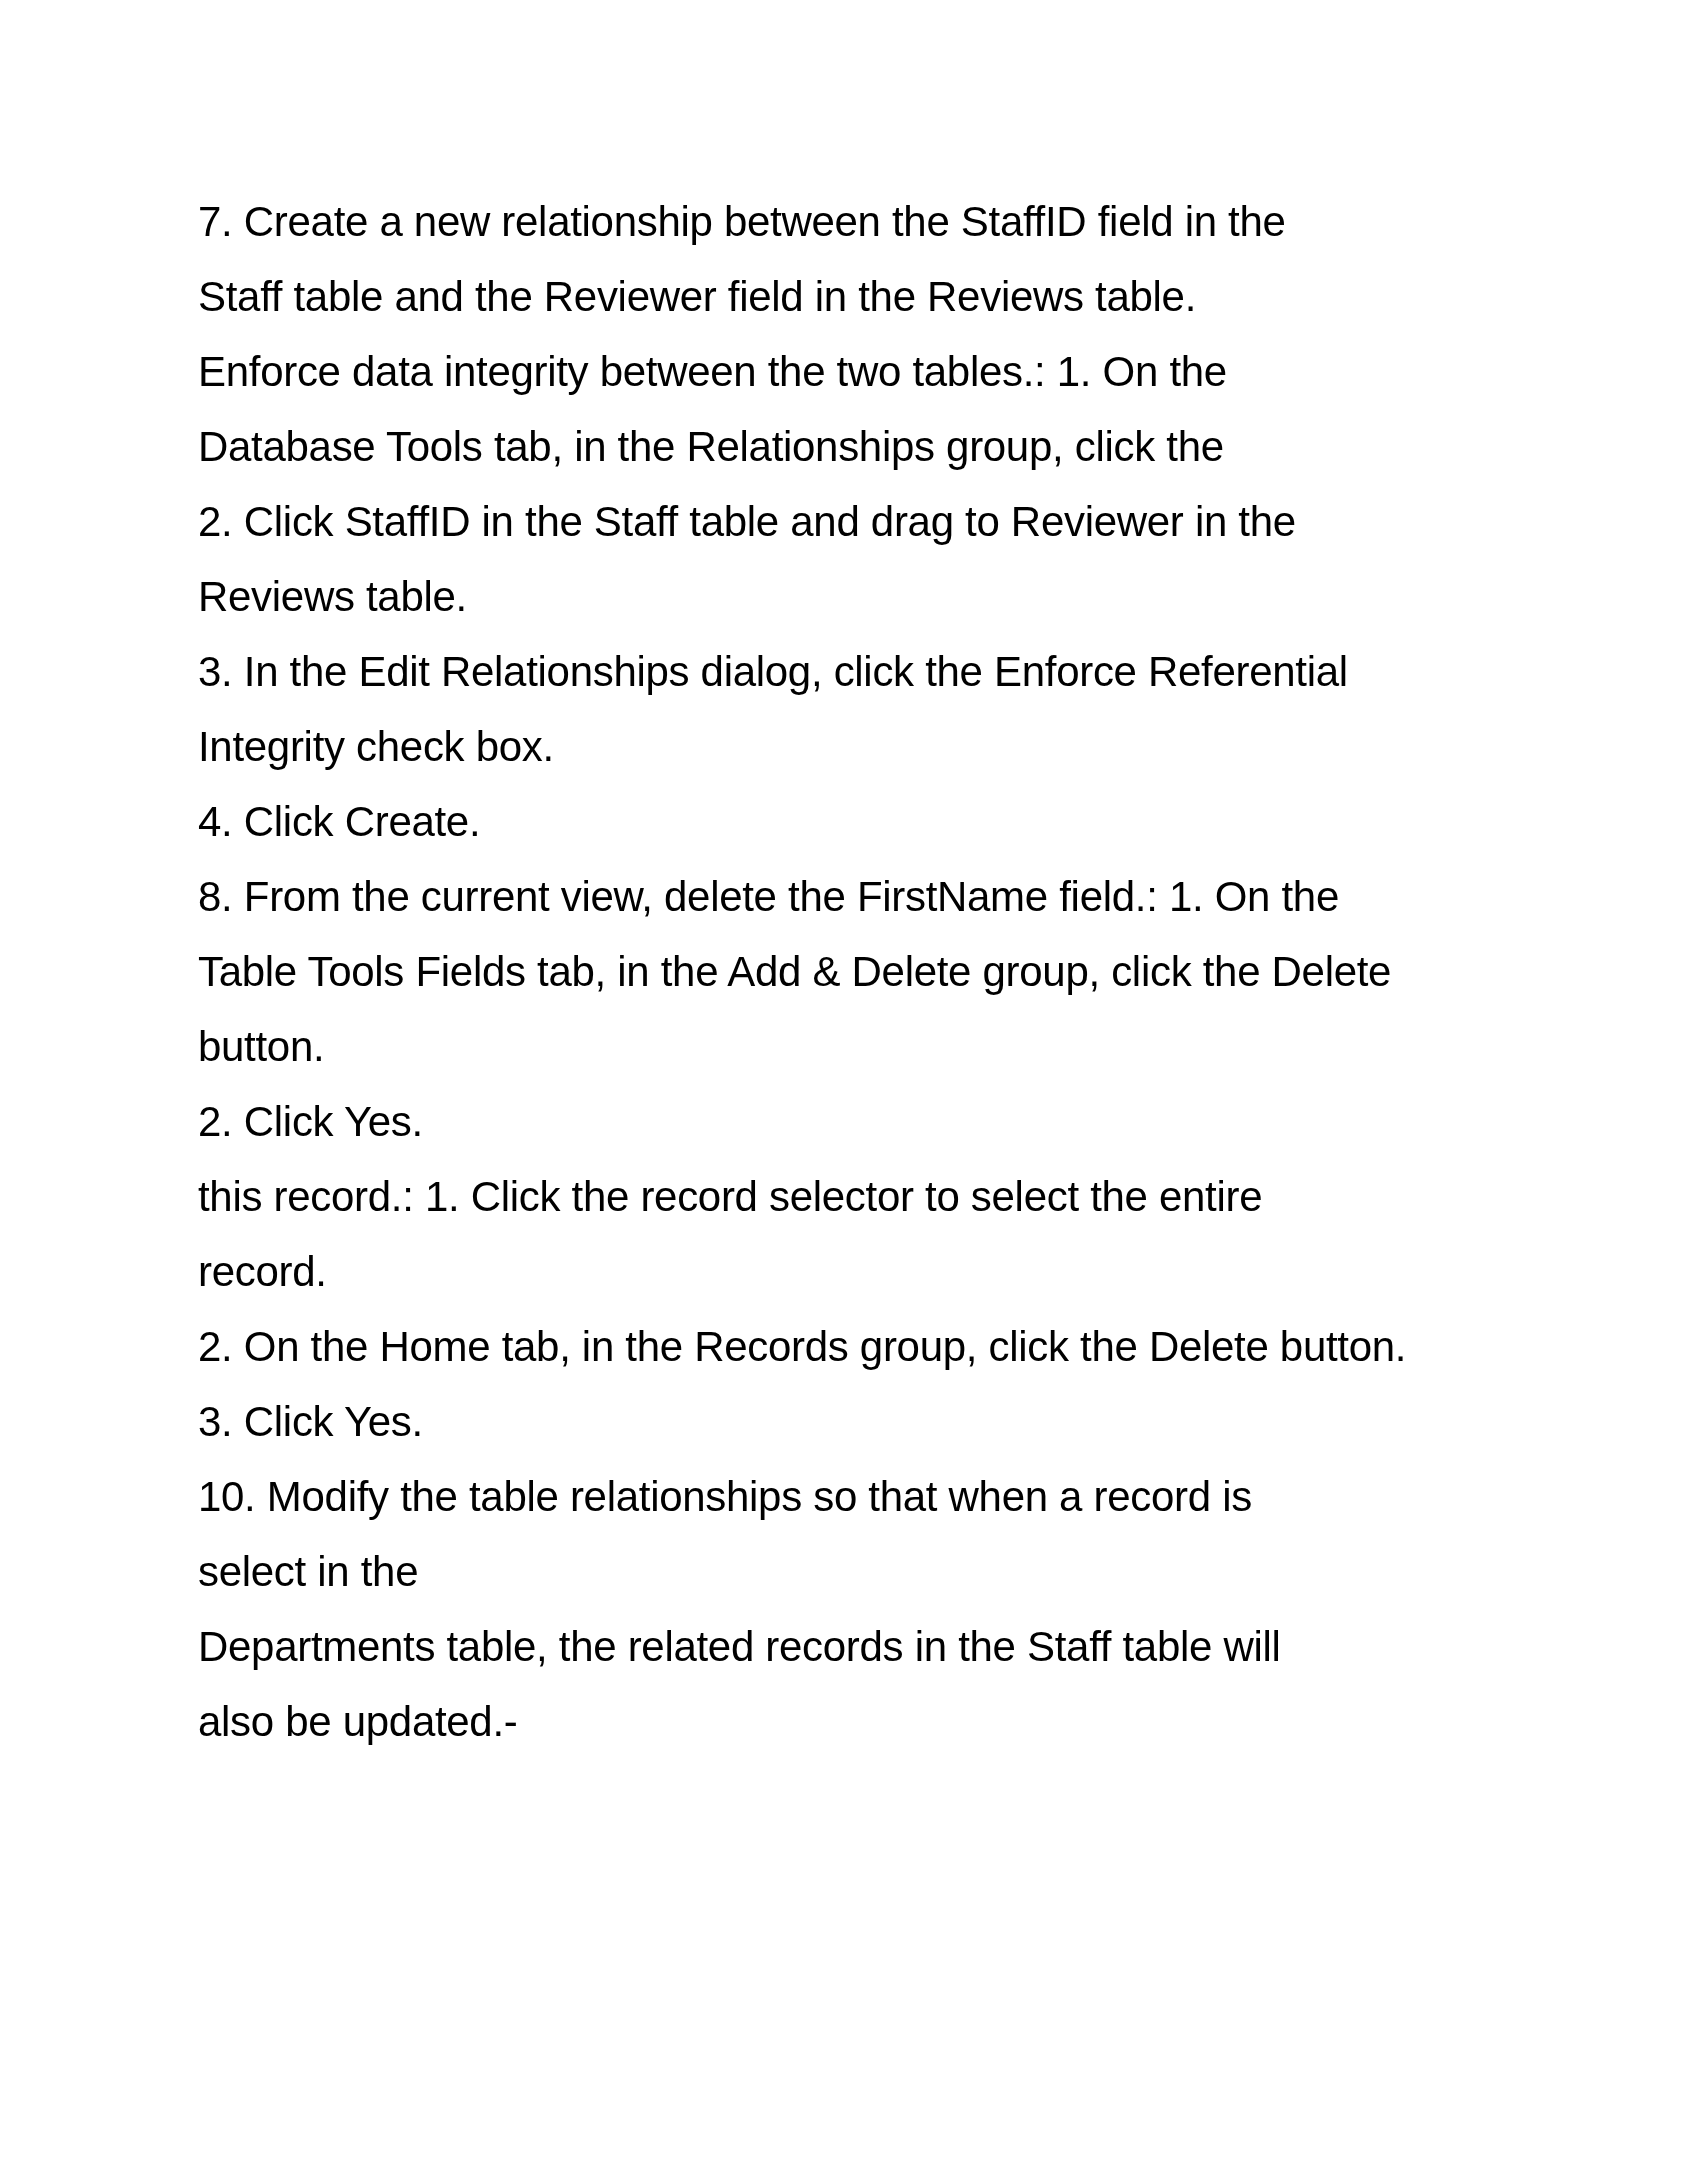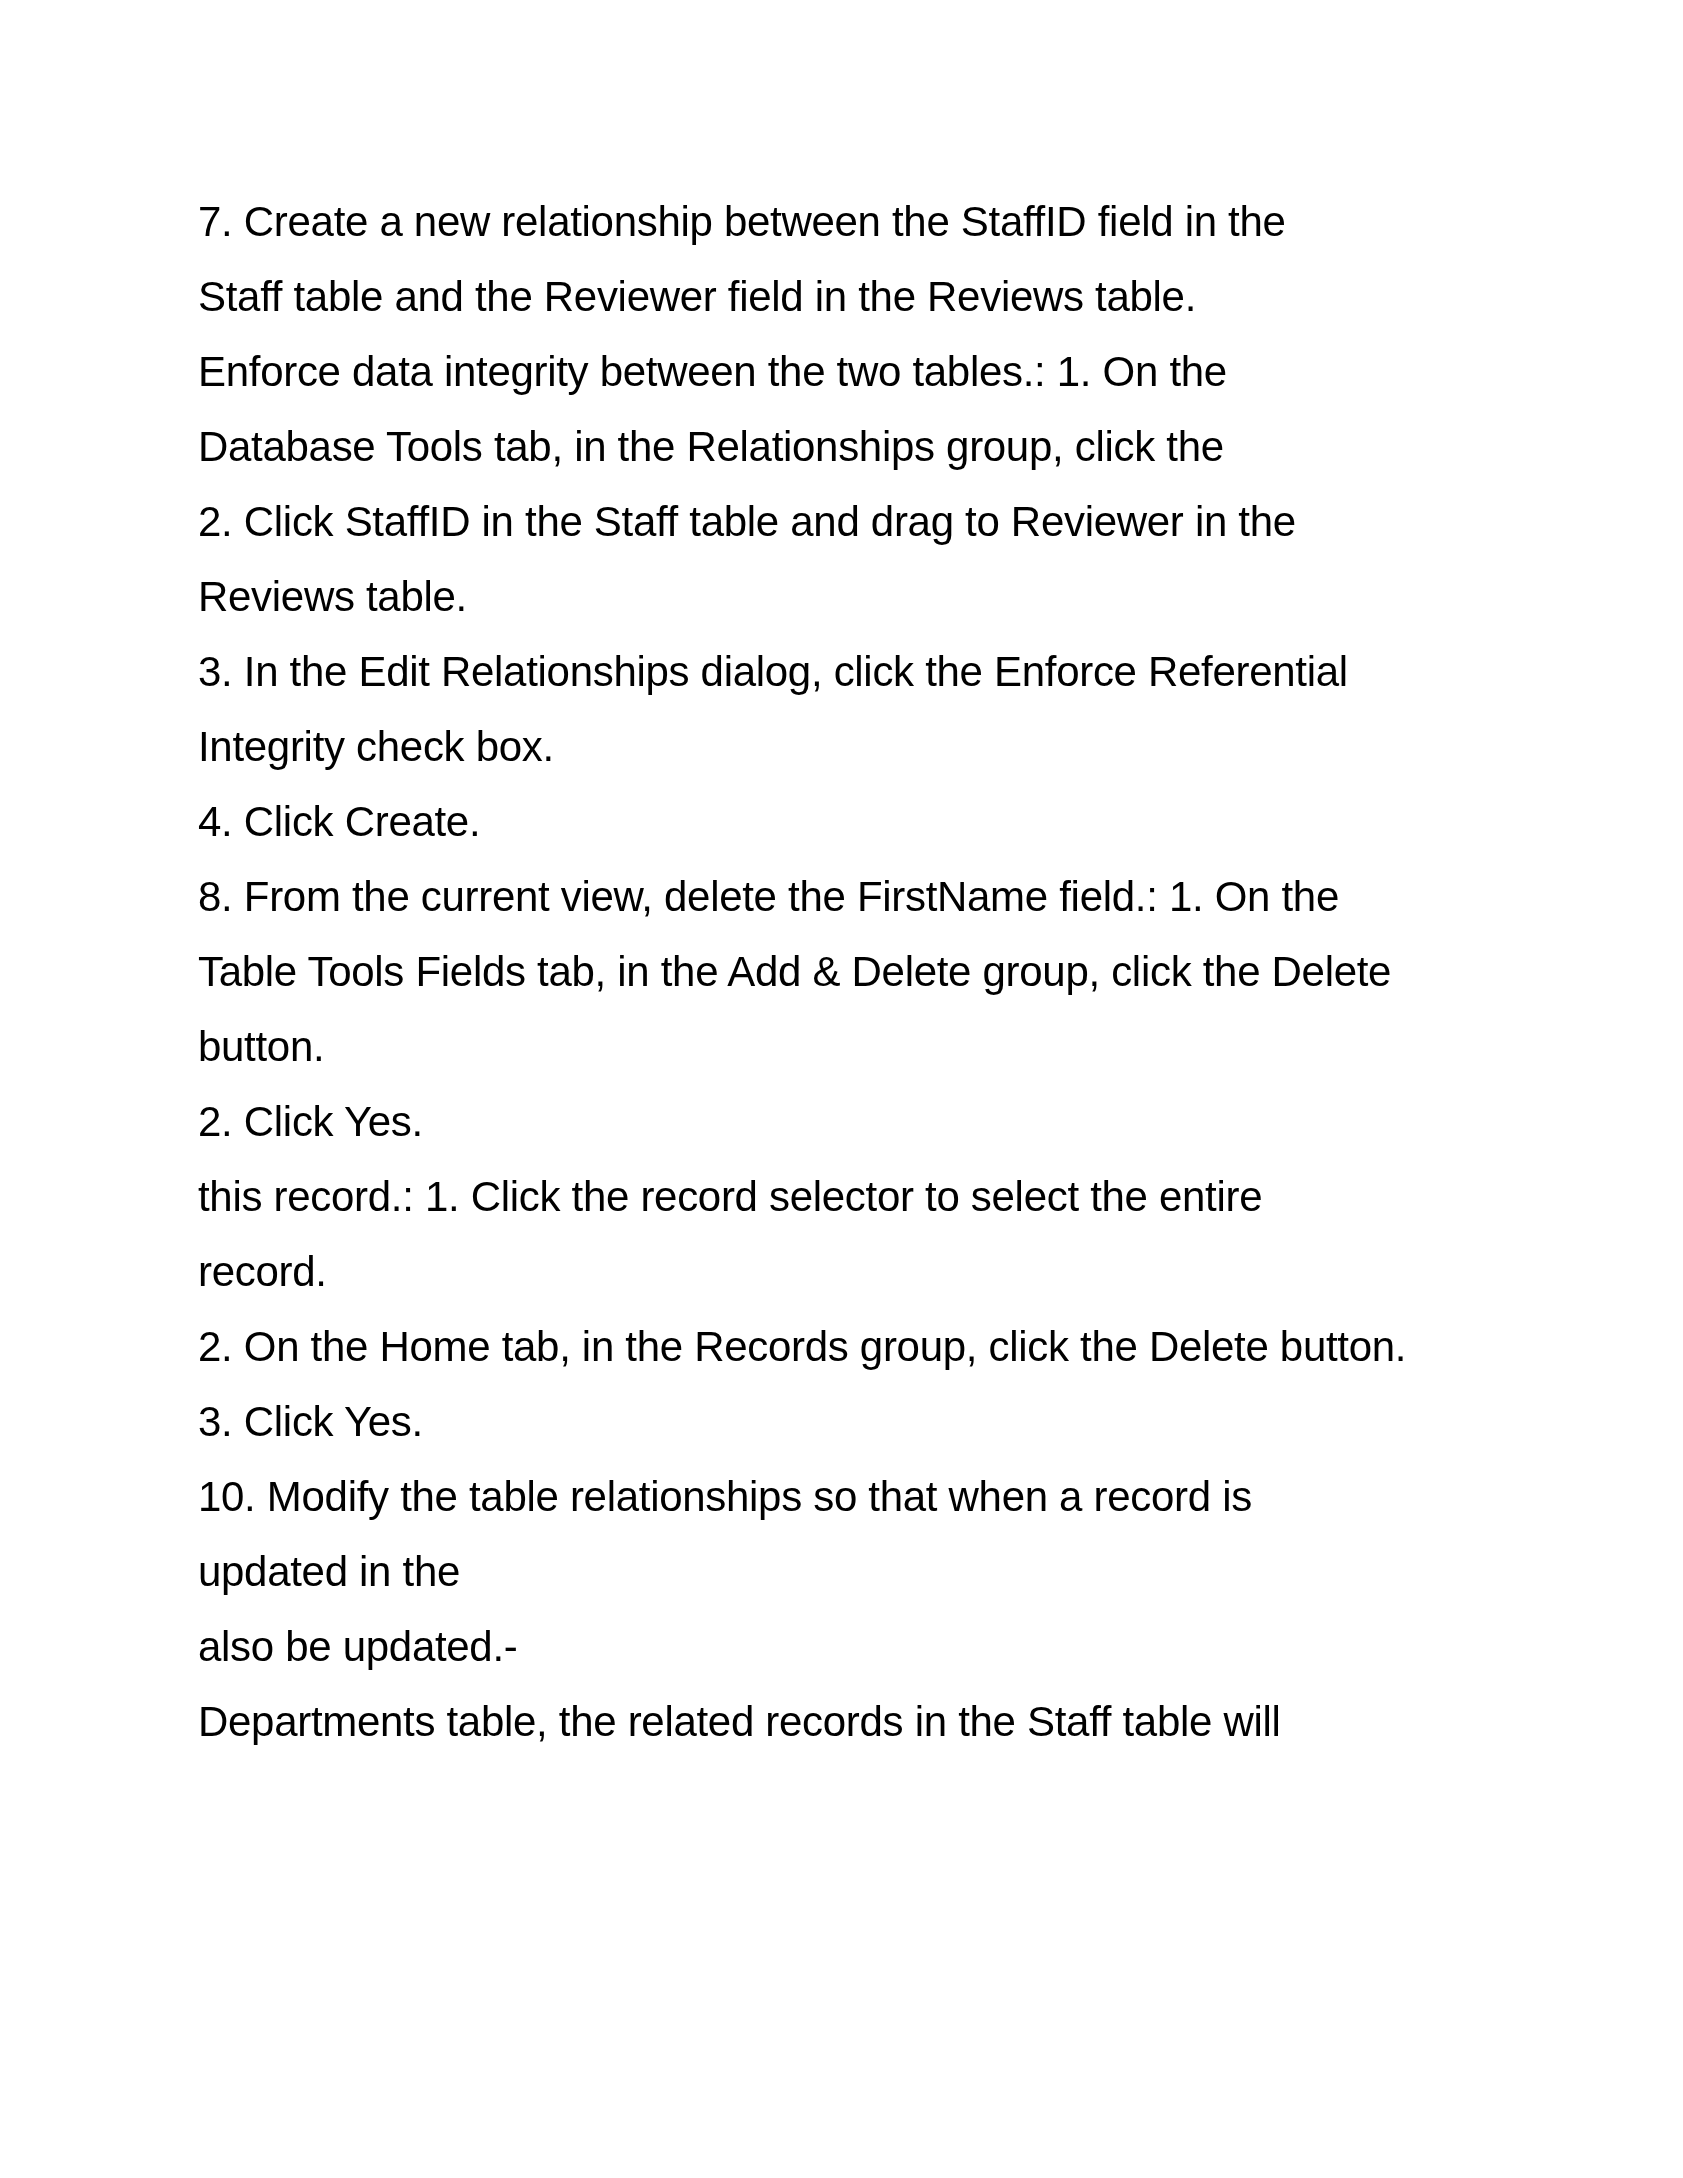--- a/index.html
+++ b/index.html
@@ -62,19 +62,19 @@
 
   <div class="para">
     <span class="line"><span class="bold">this record.:</span><span> 1. Click the record selector to select the entire</span></span>
     <span class="line">record.</span>
     <span class="line">2. On the Home tab, in the Records group, click the Delete button.</span>
     <span class="line">3. Click Yes.</span>
   </div>
 
   <div class="para">
     <span class="line"><span>10. </span><span class="bold">Modify the table relationships so that when a record is</span></span>
-    <span class="line bold">updated in the</span>
+    <span class="line bold">select in the</span>
+    <span class="line bold">Departments table, the related records in the Staff table will</span>
     <span class="line bold">also be updated.-</span>
-    <span class="line bold">Departments table, the related records in the Staff table will</span>
   </div>
 
 </div>
 
 
 </body></html>

